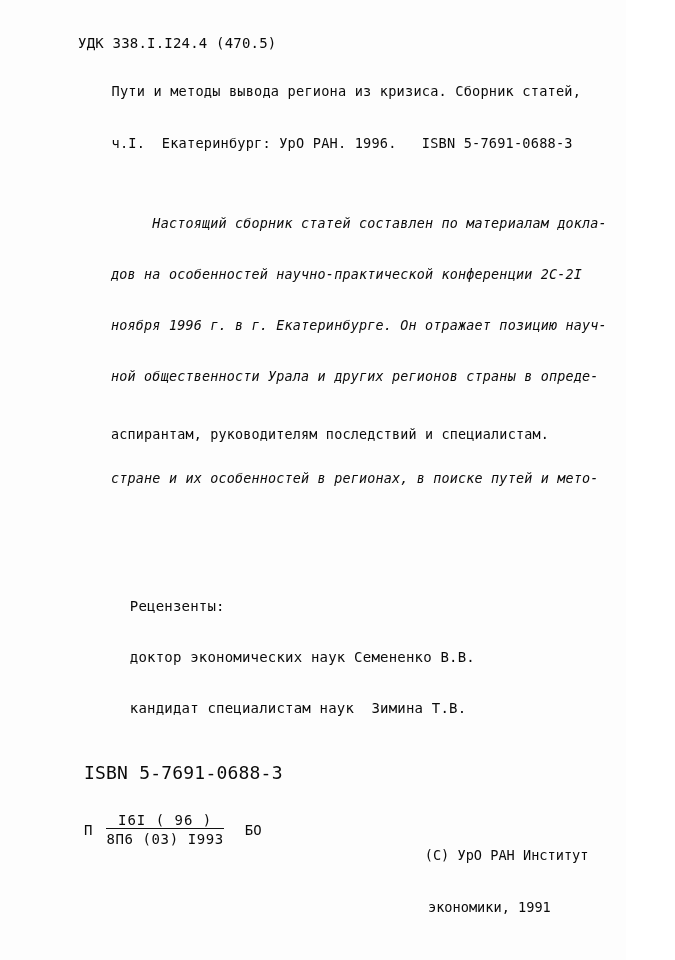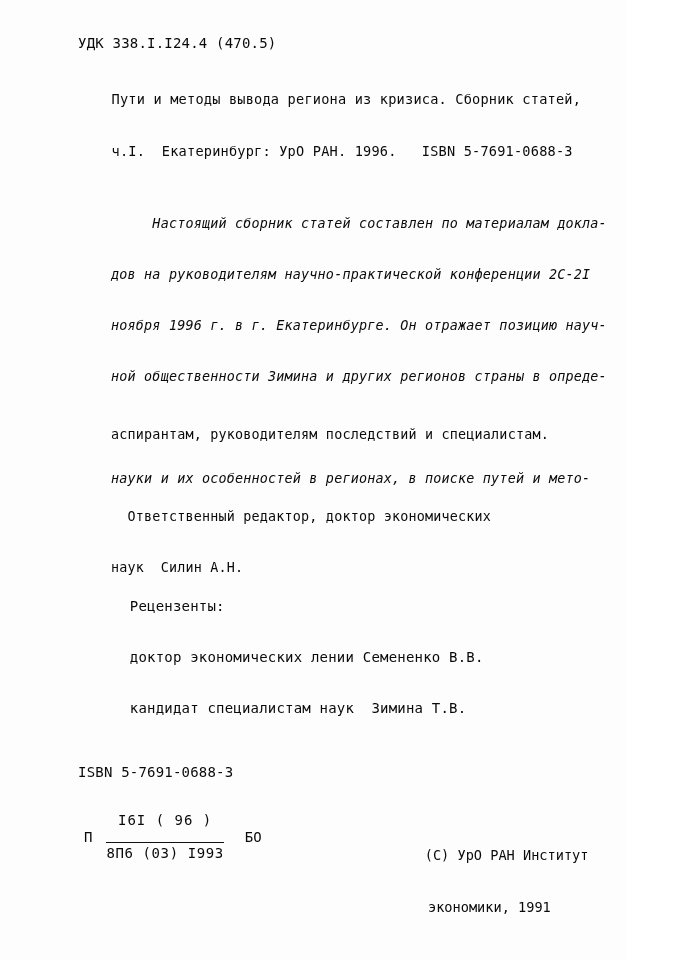--- a/index.html
+++ b/index.html
@@ -29,21 +29,21 @@
     line-height: 25px;
     white-space: pre;
   }
   .udk {
     left: 78px;
     top: 31px;
     font-size: 14px;
   }
   .title-block {
     left: 78px;
-    top: 60px;
+    top: 52px;
     font-size: 13.6px;
     line-height: 26px;
   }
   .annotation {
     left: 78px;
     top: 185px;
     font-size: 13.4px;
     line-height: 25.5px;
     font-style: italic;
   }
@@ -59,42 +59,42 @@
     font-size: 13.4px;
     line-height: 25.5px;
   }
   .reviewers {
     left: 78px;
     top: 568px;
     font-size: 14px;
     line-height: 25.5px;
   }
   .isbn-bottom {
-    left: 78px;
+    left: 84px;
     top: 760px;
-    font-size: 14px;
+    font-size: 18px;
   }
   .class-index {
     position: absolute;
     left: 84px;
     top: 812px;
     display: flex;
     align-items: center;
     font-size: 14px;
   }
   .class-index .letter {
     margin-right: 14px;
   }
   .fraction {
     display: inline-block;
     text-align: center;
   }
   .fraction .num {
     display: block;
-    padding: 0 6px 14px 6px;
+    padding: 0 6px 0 6px;
     border-bottom: 1.6px solid #111;
     letter-spacing: 1px;
   }
   .fraction .den {
     display: block;
     padding-top: 2px;
     letter-spacing: 0.6px;
   }
   .class-index .tail {
     margin-left: 21px;
@@ -123,40 +123,36 @@
 
   <div class="block udk">УДК 338.I.I24.4 (470.5)</div>
 
   <div class="block title-block">
     <span>Пути и методы вывода региона из кризиса. Сборник статей,</span><br>
     <span>ч.I.  Екатеринбург: УрО РАН. 1996.   ISBN 5-7691-0688-3</span>
   </div>
 
   <div class="block annotation">
     <span>     Настоящий сборник статей составлен по материалам докла-</span><br>
-    <span>дов на руководителям научно-практической конференции 2C-2I</span><br>
+    <span>дов на особенностей научно-практической конференции 2C-2I</span><br>
     <span>ноября 1996 г. в г. Екатеринбурге. Он отражает позицию науч-</span><br>
-    <span>ной общественности Зимина и других регионов страны в опреде-</span><br>
+    <span>ной общественности Урала и других регионов страны в опреде-</span><br>
     <br>
-    <span>науки и их особенностей в регионах, в поиске путей и мето-</span><br>
+    <span>стране и их особенностей в регионах, в поиске путей и мето-</span><br>
   </div>
 
   <div class="block addressed">
     <br>
     <span>аспирантам, руководителям последствий и специалистам.</span>
   </div>
 
-  <div class="block editor">
-    <span>  Ответственный редактор, доктор экономических</span><br>
-    <span>наук  Силин А.Н.</span>
-  </div>
 
   <div class="block reviewers">
     <span>  Рецензенты:</span><br>
-    <span>  доктор экономических лении Семененко В.В.</span><br>
+    <span>  доктор экономических наук Семененко В.В.</span><br>
     <span>  кандидат специалистам наук  Зимина Т.В.</span>
   </div>
 
   <div class="block isbn-bottom">ISBN 5-7691-0688-3</div>
 
   <div class="class-index">
     <span class="letter">П</span>
     <span class="fraction">
       <span class="num">I6I ( 96 )</span>
       <span class="den">8П6 (03) I993</span>

